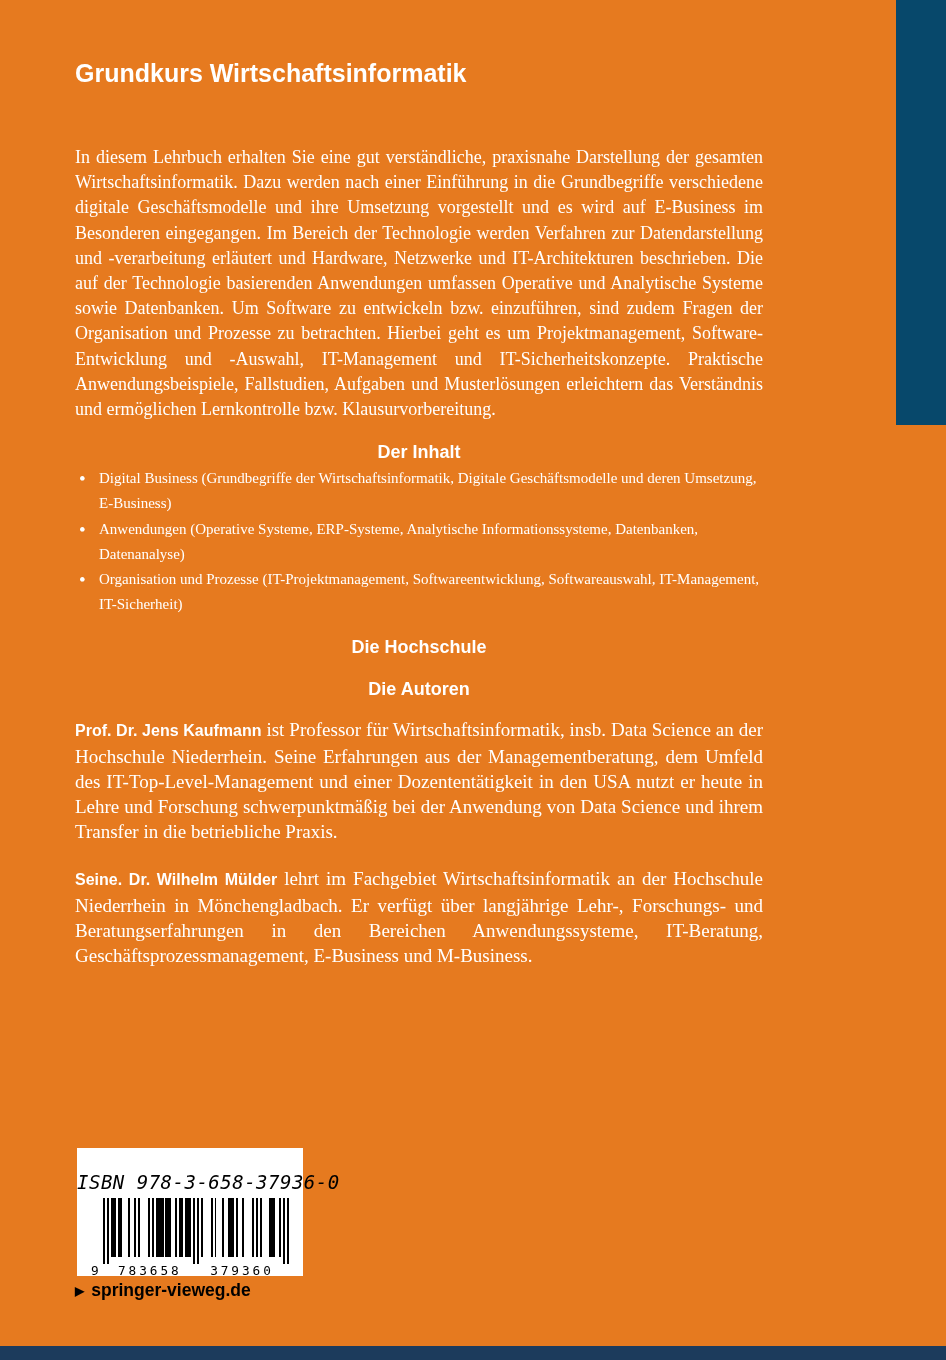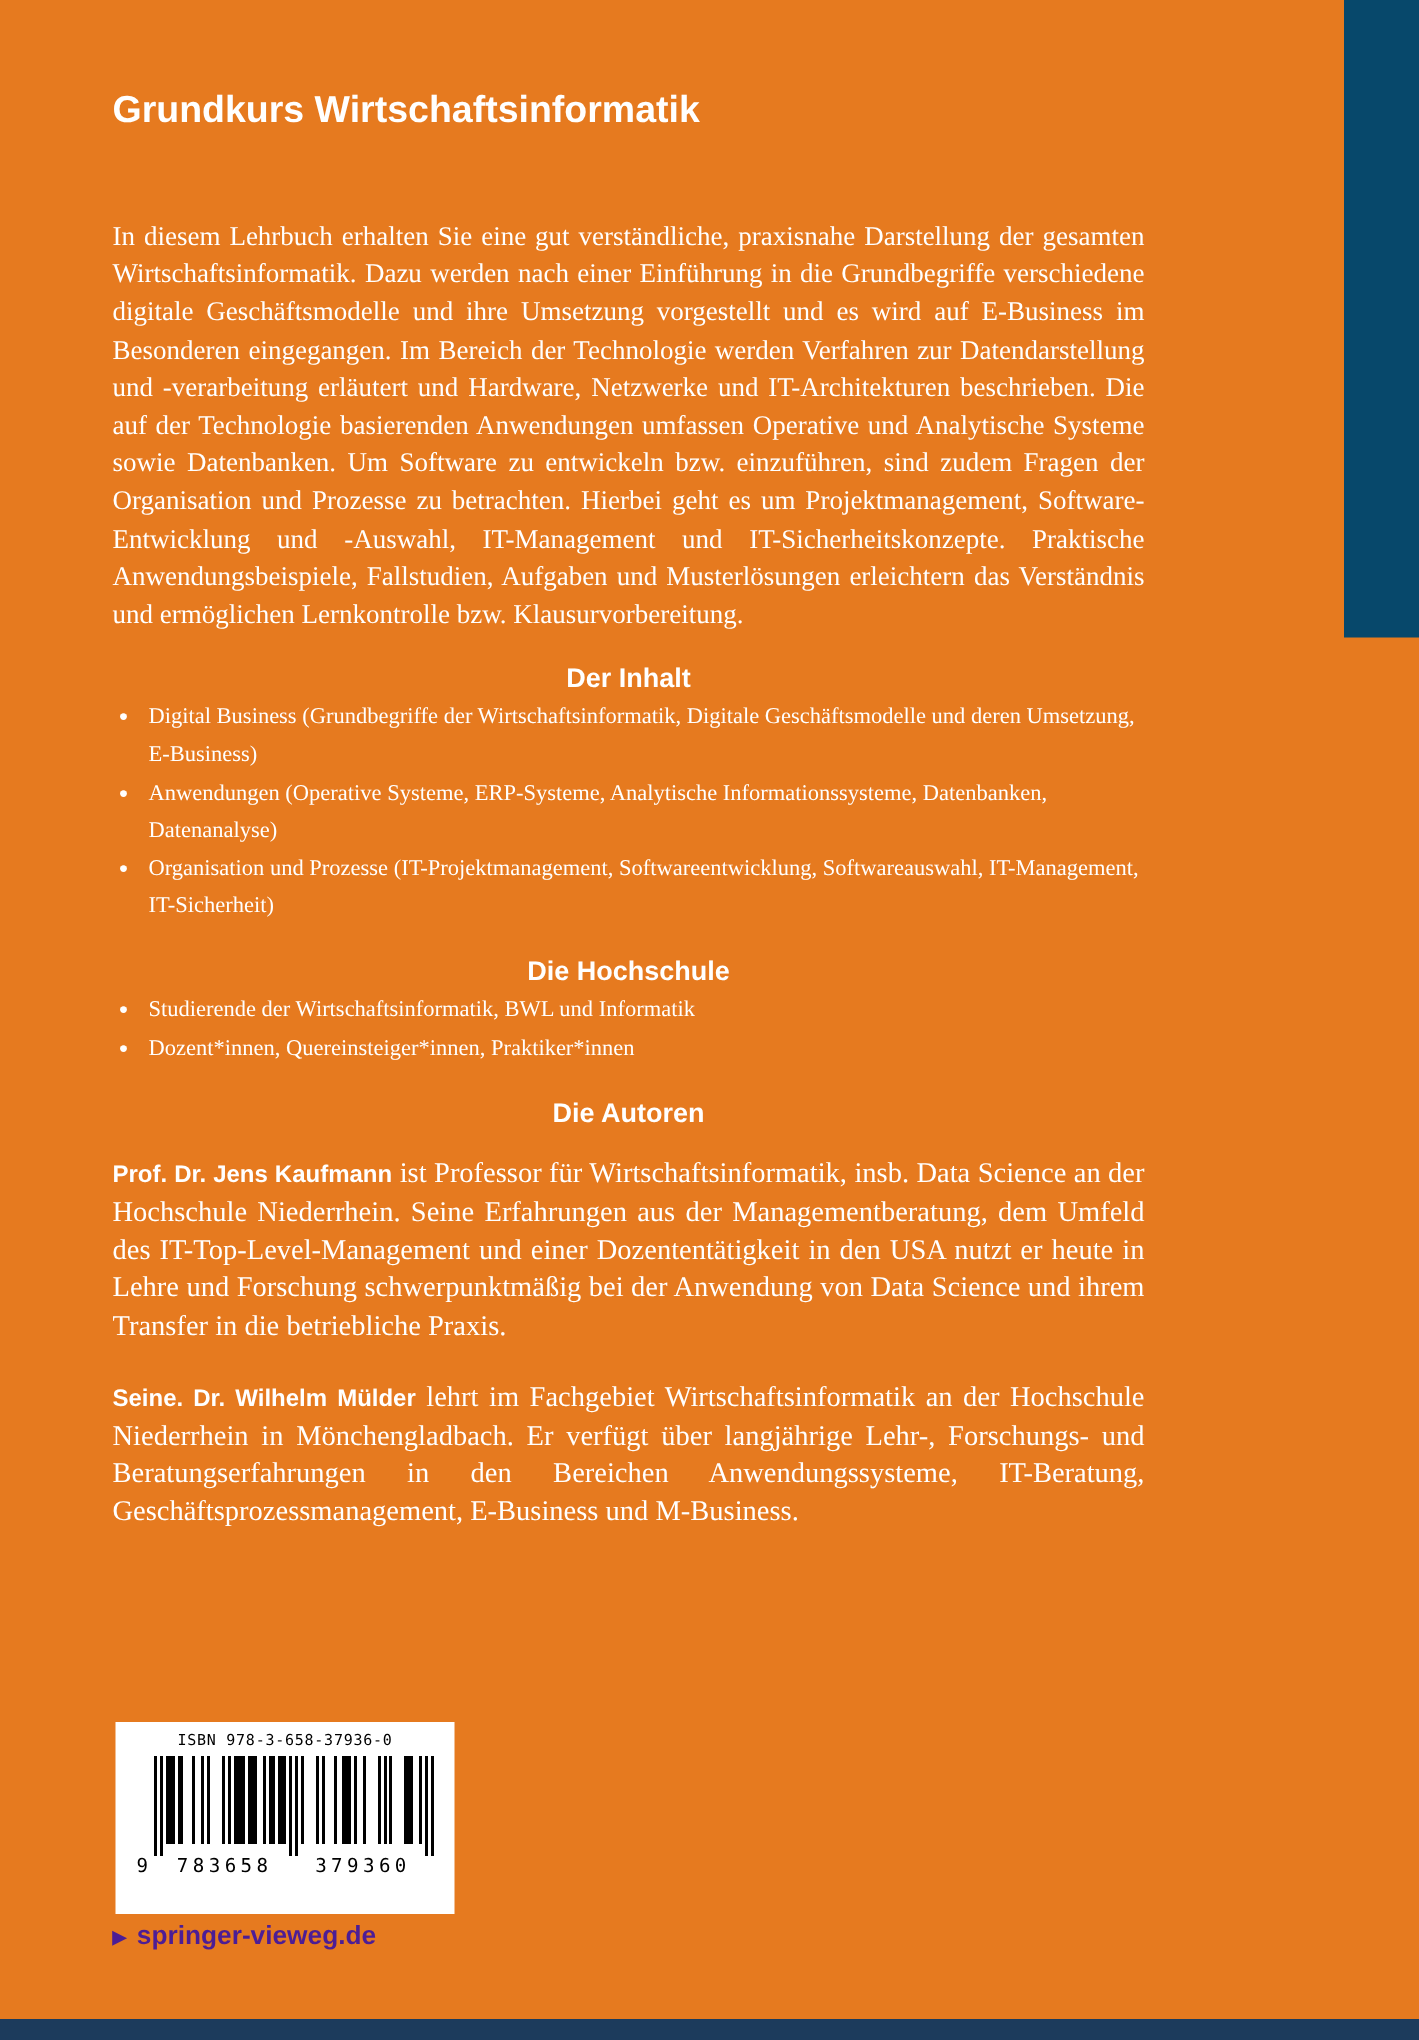--- a/index.html
+++ b/index.html
@@ -81,38 +81,39 @@
   .isbn-box{
     position:absolute;
     left:77px;top:1148px;
     width:226px;height:128px;
     background:#FFFFFF;
     color:#000000;
     text-align:center;
     font-family:"DejaVu Sans Mono",monospace;
   }
   .isbn-label{
-    font-size:10px;
+    font-size:19px;
     letter-spacing:0.5px;
-    margin-top:7px;
+    margin-top:23px;
     white-space:nowrap;
+    font-style:italic;
   }
   svg.barcode{margin-top:4px;}
   svg.barcode rect{fill:#000;shape-rendering:crispEdges;}
   svg.barcode text{
     font-family:"DejaVu Sans Mono",monospace;
     fill:#000;
   }
   .website{
     position:absolute;
     left:75px;top:1280px;
     font-family:"Liberation Sans",sans-serif;
     font-weight:bold;
     font-size:17.5px;
-    color:#4c1d95;
+    color:#000000;
     cursor:pointer;
   }
   .website .tri{
     display:inline-block;
     font-size:12px;
     margin-right:7px;
     transform:translateY(-1px);
   }
 </style>
 </head>
@@ -129,24 +130,20 @@
     <p class="desc">In diesem Lehrbuch erhalten Sie eine gut verständliche, praxisnahe Darstellung der gesamten Wirtschaftsinformatik. Dazu werden nach einer Einführung in die Grundbegriffe verschiedene digitale Geschäftsmodelle und ihre Umsetzung vorgestellt und es wird auf E-Business im Besonderen eingegangen. Im Bereich der Technologie werden Verfahren zur Datendarstellung und -verarbeitung erläutert und Hardware, Netzwerke und IT-Architekturen beschrieben. Die auf der Technologie basierenden Anwendungen umfassen Operative und Analytische Systeme sowie Datenbanken. Um Software zu entwickeln bzw. einzuführen, sind zudem Fragen der Organisation und Prozesse zu betrachten. Hierbei geht es um Projektmanagement, Software-Entwicklung und -Auswahl, IT-Management und IT-Sicherheitskonzepte. Praktische Anwendungsbeispiele, Fallstudien, Aufgaben und Musterlösungen erleichtern das Verständnis und ermöglichen Lernkontrolle bzw. Klausurvorbereitung.</p>
 
     <h2 class="sec-heading">Der Inhalt</h2>
     <ul class="bullets">
       <li>Digital Business (Grundbegriffe der Wirtschaftsinformatik, Digitale Geschäftsmodelle und deren Umsetzung, E-Business)</li>
       <li>Anwendungen (Operative Systeme, ERP-Systeme, Analytische Informationssysteme, Datenbanken, Datenanalyse)</li>
       <li>Organisation und Prozesse (IT-Projektmanagement, Softwareentwicklung, Softwareauswahl, IT-Management, IT-Sicherheit)</li>
     </ul>
 
     <h2 class="sec-heading">Die Hochschule</h2>
-    <ul class="bullets">
-      <li>Studierende der Wirtschaftsinformatik, BWL und Informatik</li>
-      <li>Dozent*innen, Quereinsteiger*innen, Praktiker*innen</li>
-    </ul>
 
     <h2 class="sec-heading">Die Autoren</h2>
 
     <p class="author-para">
       <span class="author-name">Prof. Dr. Jens Kaufmann</span>
       <span>ist Professor für Wirtschaftsinformatik, insb. Data Science an der Hochschule Niederrhein. Seine Erfahrungen aus der Managementberatung, dem Umfeld des IT-Top-Level-Management und einer Dozententätigkeit in den USA nutzt er heute in Lehre und Forschung schwerpunktmäßig bei der Anwendung von Data Science und ihrem Transfer in die betriebliche Praxis.</span>
     </p>
 
     <p class="author-para second">
       <span class="author-name">Seine. Dr. Wilhelm Mülder</span>

